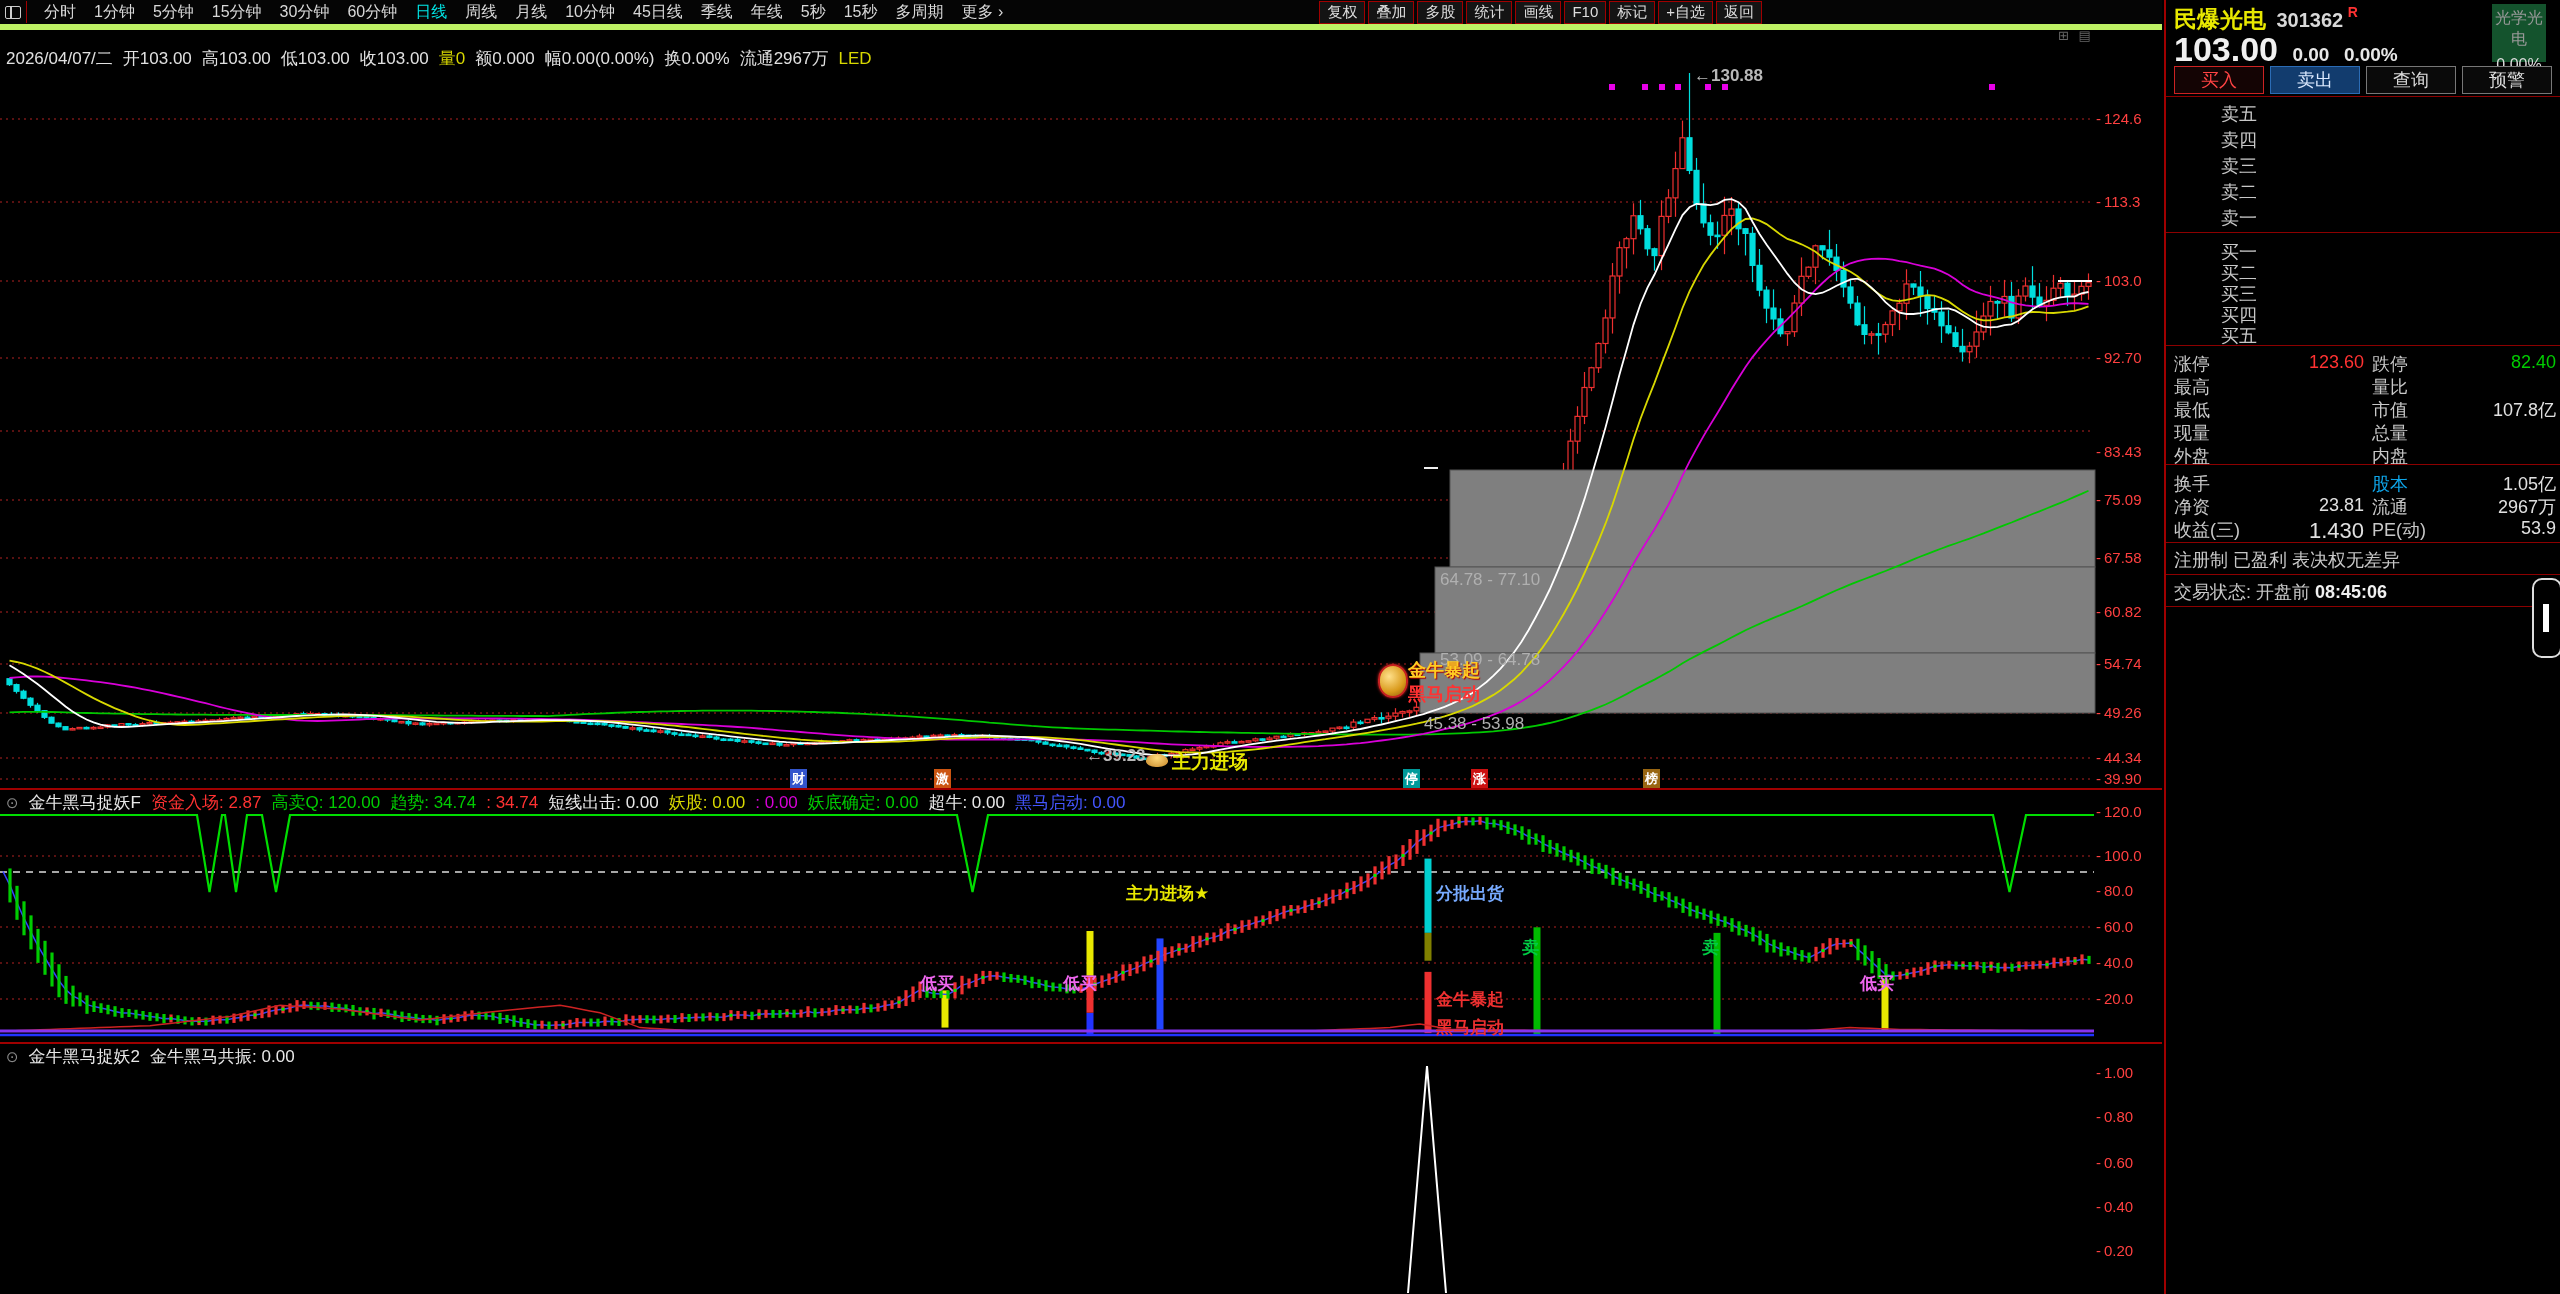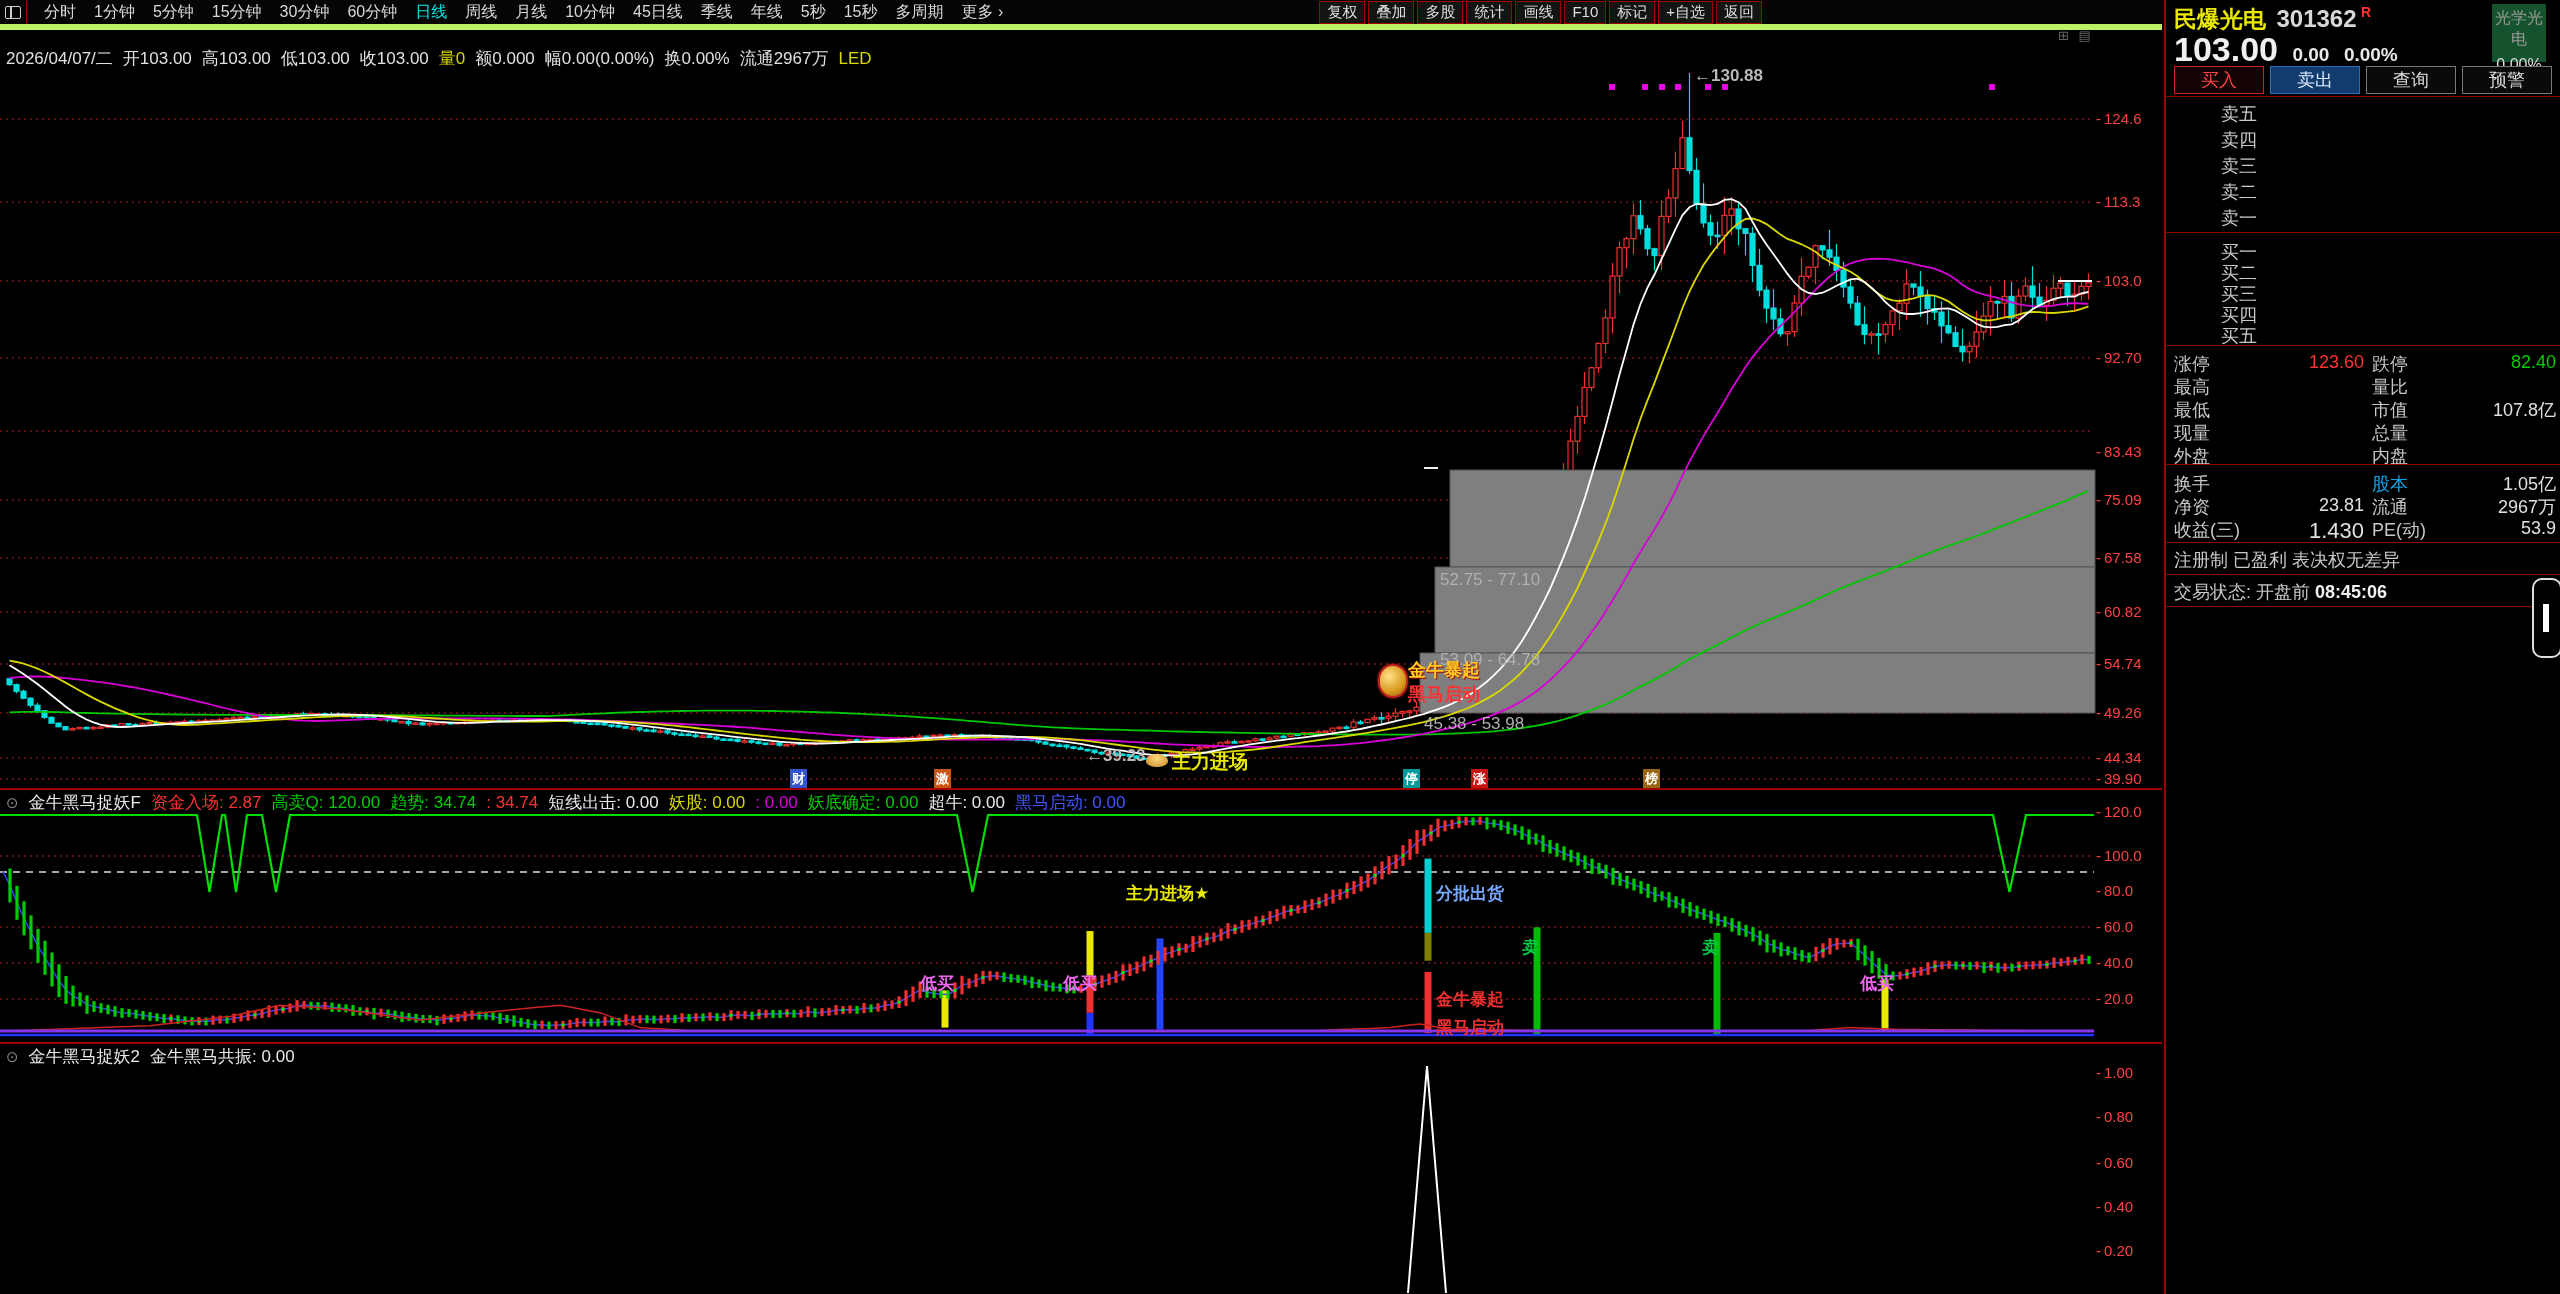--- a/index.html
+++ b/index.html
@@ -1070,21 +1070,21 @@
         <path d="M0,815L197,815L209.5,892L222,815L225,815L236,892L247,815L262,815L276,892L290,815L957,815L972.5,892L988,815L1993,815L2009.5,892L2026,815L2094,815" fill="none" stroke="#00dd00" stroke-width="2.2"></path>
         <line x1="0" y1="1031" x2="2094" y2="1031" stroke="#8833ee" stroke-width="3"></line>
         <line x1="0" y1="1035" x2="2094" y2="1035" stroke="#2233ff" stroke-width="2.5"></line>
       </g>
       <g>
         <polyline points="1408,1293 1427,1066 1446,1293" fill="none" stroke="#fff" stroke-width="2"></polyline>
       </g>
     </svg>
 
   <div id="boxlabels">
-      <div class="graybox-label abs" style="left: 1440px; top: 570px;">52.75 - 77.10</div>
+      <div class="graybox-label abs" style="left: 1440px; top: 570px;">64.78 - 77.10</div>
       <div class="graybox-label abs" style="left: 1440px; top: 650px;">53.09 - 64.78</div>
       <div class="graybox-label abs" style="left: 1424px; top: 714px;">45.38 - 53.98</div>
     </div>
 
   <div id="annos">
       <div class="anno" style="left: 1694px; top: 66px; color: rgb(184, 184, 184); font-size: 17px;">←130.88</div>
       <div class="anno" style="left: 1086px; top: 746px; color: rgb(184, 184, 184); font-size: 17px;">←39.23</div>
       <div class="anno" style="left: 1172px; top: 749px; color: rgb(232, 232, 0); font-size: 19px; font-weight: bold;">主力进场</div>
     </div>
 
@@ -1144,21 +1144,21 @@
       <div class="anno" style="left: 1522px; top: 936px; color: rgb(0, 204, 68);">卖</div>
       <div class="anno" style="left: 1702px; top: 936px; color: rgb(0, 204, 68);">卖</div>
     </div>
 
   <div class="abs" style="left:0;top:788px;width:2162px;height:2px;background:#a00000;"></div>
   <div class="abs" style="left:0;top:1042px;width:2162px;height:2px;background:#a00000;"></div>
 
   <div id="rpanel">
     <div class="abs" style="left:8px;top:4px;">
       <span style="color:#e8e800;font-size:23px;font-weight:bold;">民爆光电</span>
-      <span style="color:#d8d8d8;font-size:24px;font-weight:bold;margin-left:6px;">301362</span>
+      <span style="color:#d8d8d8;font-size:20px;font-weight:bold;margin-left:6px;">301362</span>
       <span style="color:#ff3232;font-size:14px;font-weight:bold;vertical-align:top;">R</span>
     </div>
     <div class="abs" style="left:326px;top:4px;width:54px;height:58px;background:#14532d;text-align:center;">
       <div style="color:#999;font-size:16px;margin-top:4px;">光学光电</div>
       <div style="color:#ddd;font-size:16px;margin-top:6px;">0.00%</div>
     </div>
     <div class="abs" style="left:8px;top:30px;">
       <span style="color:#f0f0f0;font-size:34px;font-weight:bold;">103.00</span>
       <span style="color:#e8e8e8;font-size:19px;font-weight:bold;margin-left:10px;">0.00</span>
       <span style="color:#e8e8e8;font-size:19px;font-weight:bold;margin-left:10px;">0.00%</span>

